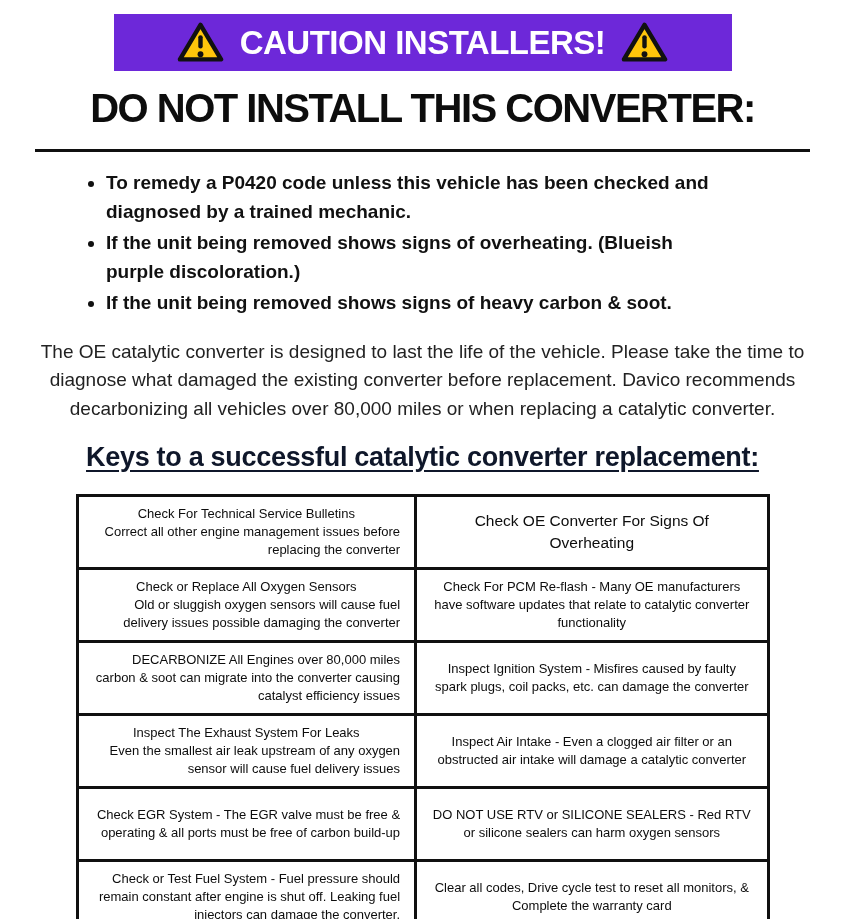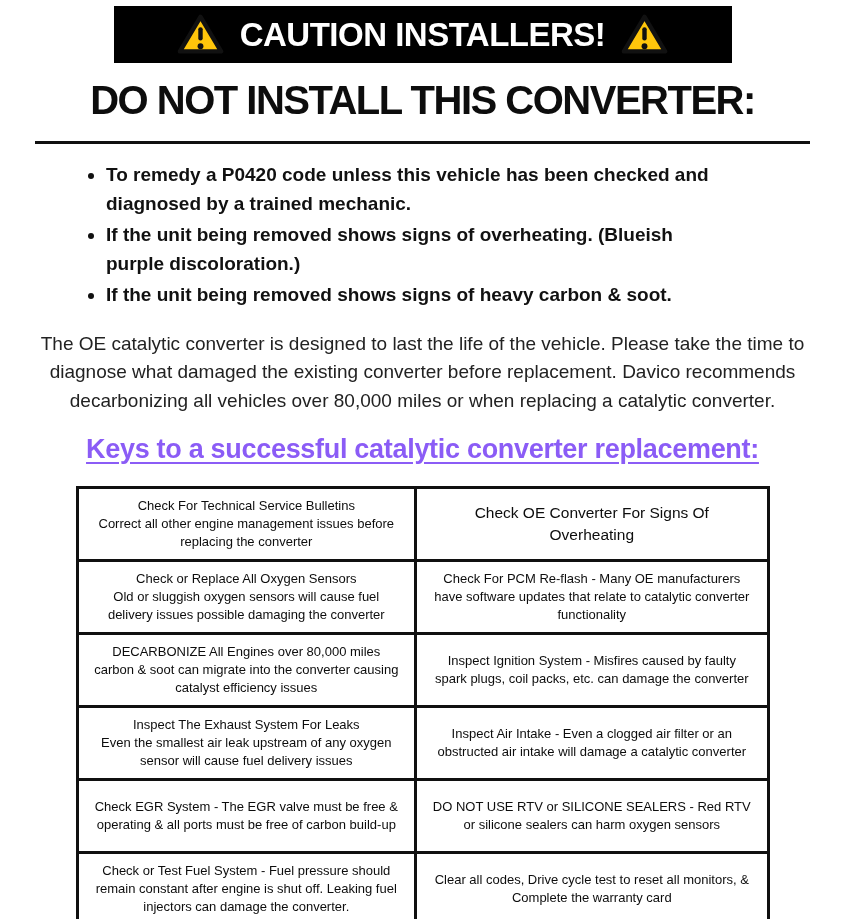--- a/index.html
+++ b/index.html
@@ -10,22 +10,22 @@
     font-family: "Liberation Sans", sans-serif;
     color: #101010;
     overflow: hidden;
   }
   .page { width: 845px; height: 919px; position: relative; }
 
   
   .banner {
     width: 618px;
     height: 57px;
-    margin: 6px auto 0;
-    background: #000000;
+    margin: 14px auto 0;
+    background: #6d28d9;
     display: flex;
     align-items: center;
     justify-content: center;
     gap: 16px;
   }
   .banner-title {
     color: #ffffff;
     font-size: 33px;
     font-weight: 800;
     letter-spacing: -0.5px;
@@ -77,21 +77,21 @@
 
   
   .keys-heading {
     margin-top: 19px;
     text-align: center;
     font-size: 27px;
     font-weight: 800;
     letter-spacing: -0.3px;
     text-decoration: underline;
     text-underline-offset: 4px;
-    color: #8b5cf6;
+    color: #0f172a;
   }
 
   
   table.keys-table {
     width: 694px;
     margin: 21px auto 0;
     border-collapse: collapse;
     table-layout: fixed;
   }
   .keys-table td {
@@ -102,21 +102,21 @@
     vertical-align: middle;
     font-size: 13px;
     font-weight: 400;
     line-height: 1.4;
     color: #0d0d0d;
   }
   .keys-table col.left  { width: 49%; }
   .keys-table col.right { width: 51%; }
   .keys-table td.big { font-size: 15.5px; }
   .cell-title { display: block; }
-  .cell-body  { display: block; }
+  .cell-body  { display: block; text-align: right; }
 </style>
 </head>
 <body>
 
 <div class="page">
 
   <div class="banner">
     <span class="warn-icon">
       <svg class="warn-svg" width="47" height="43" viewBox="0 0 64 58" aria-hidden="true">
         <path d="M32 5 L60 52 L4 52 Z" fill="#FFC60B" stroke="#111111" stroke-width="6" stroke-linejoin="round"></path>

